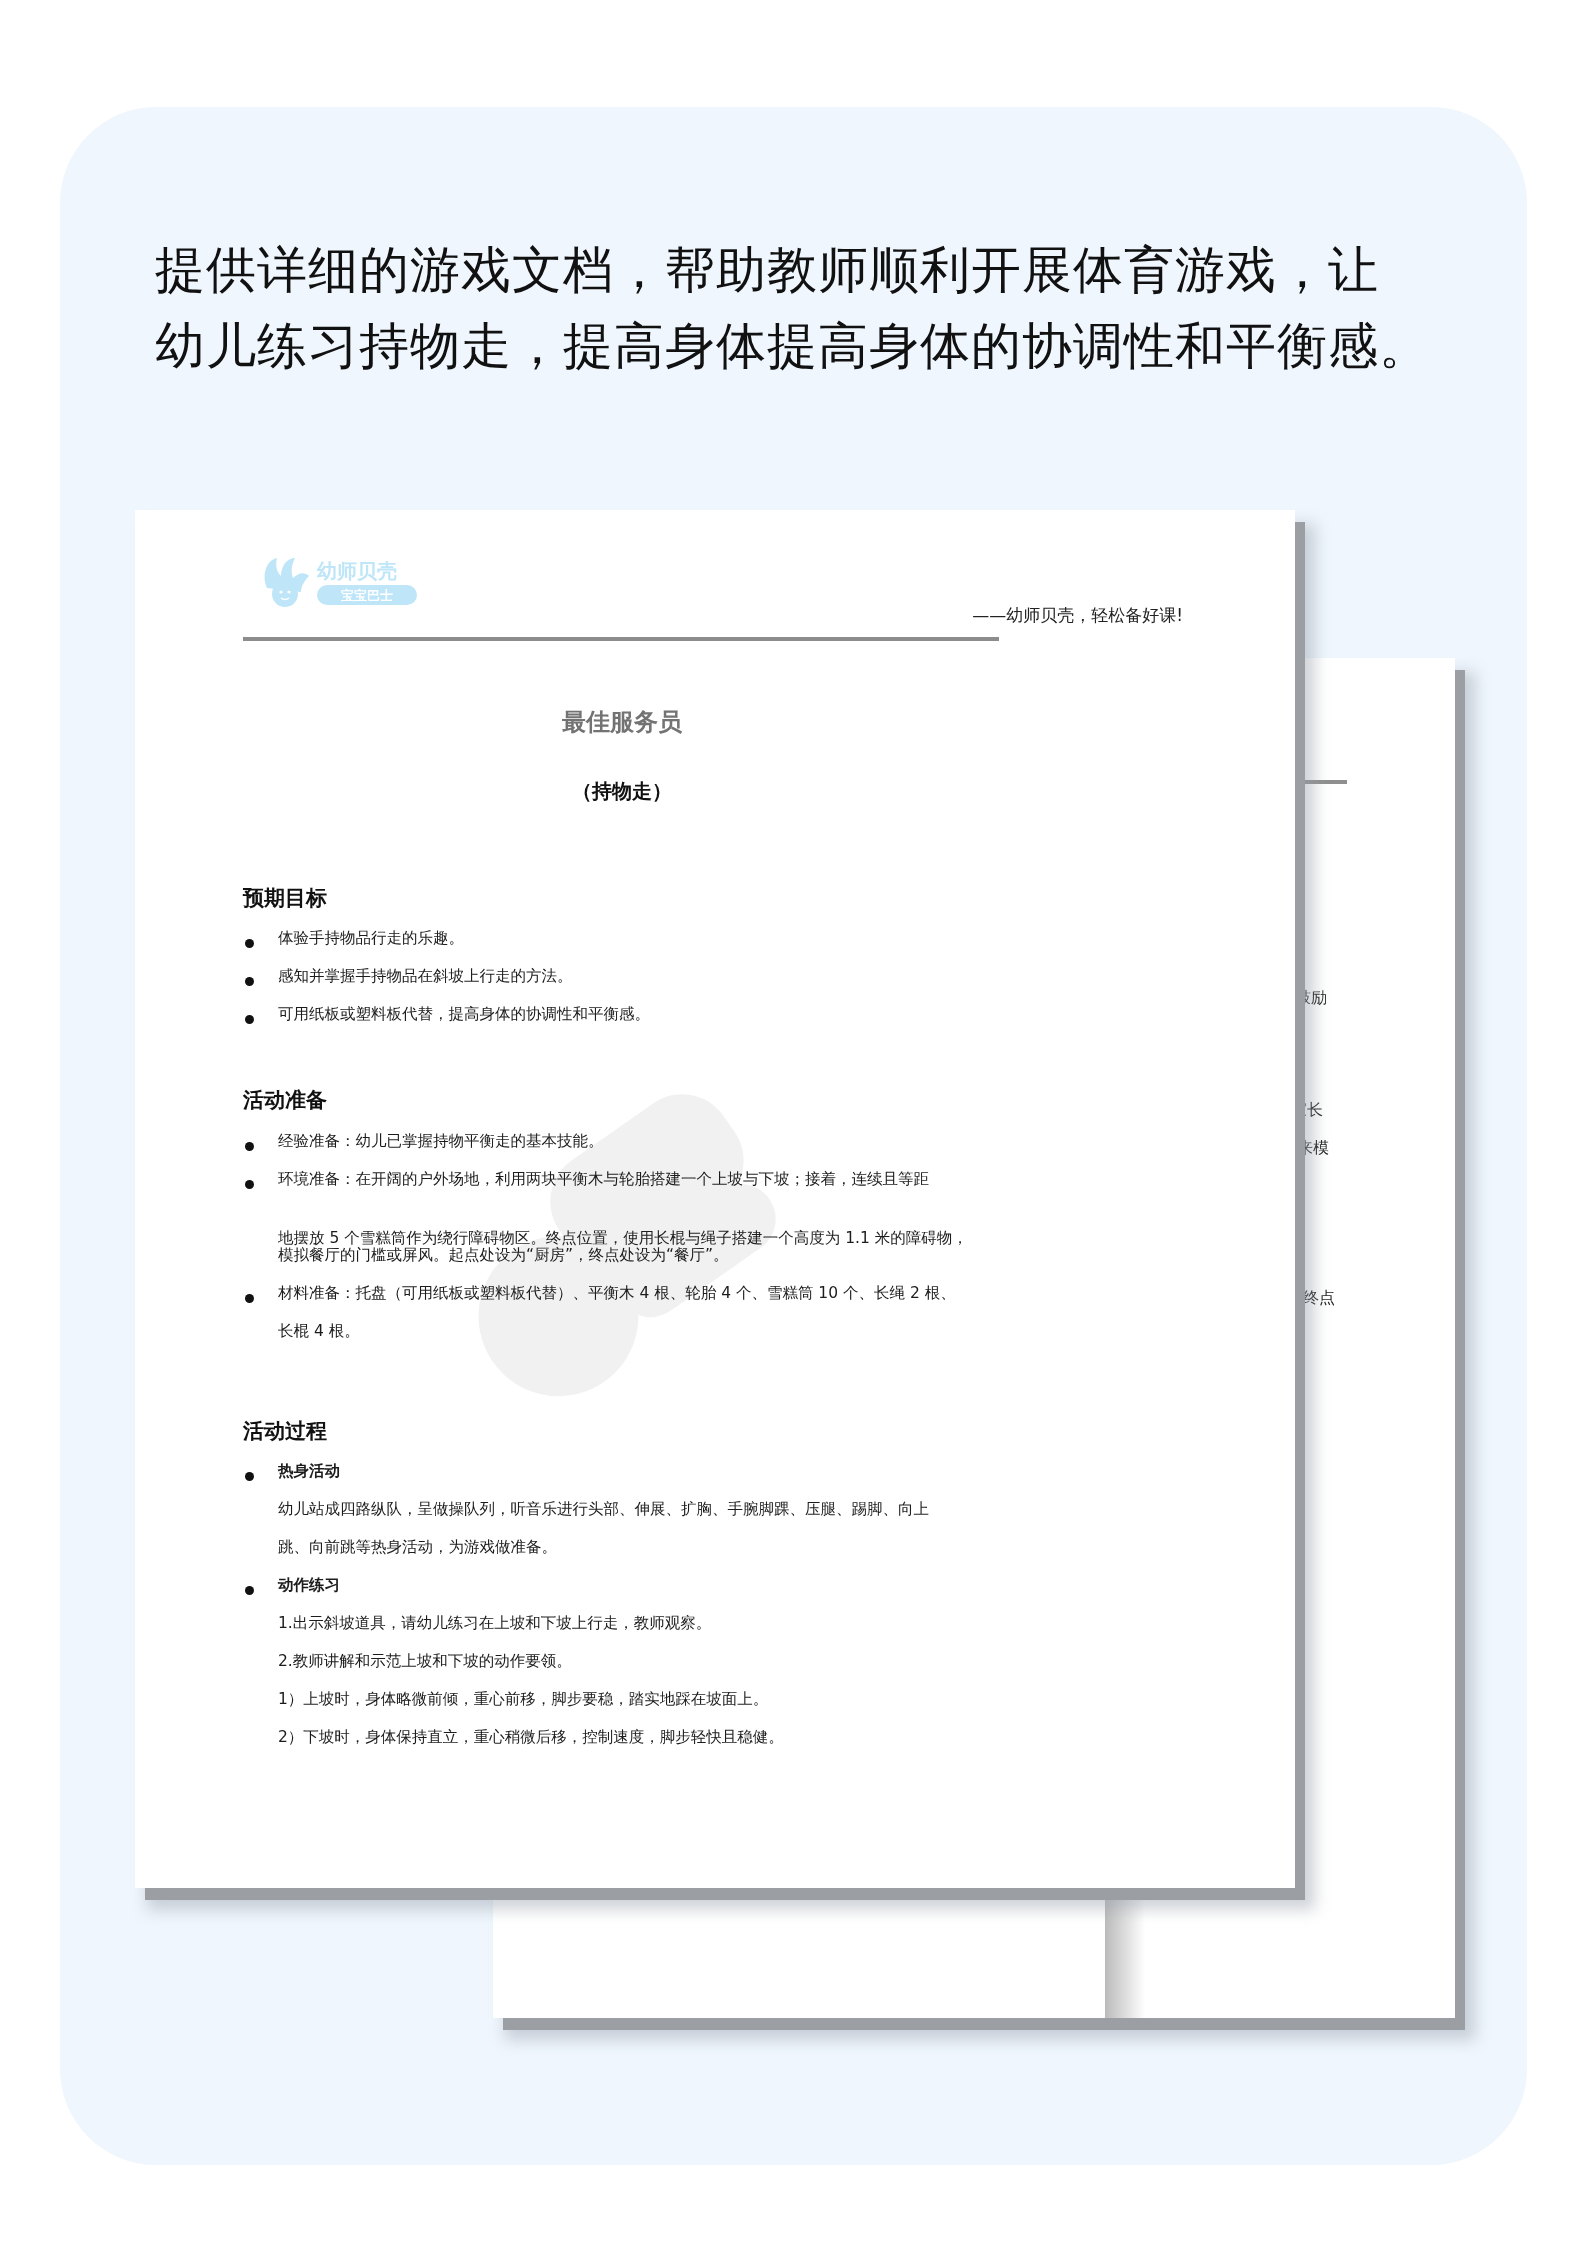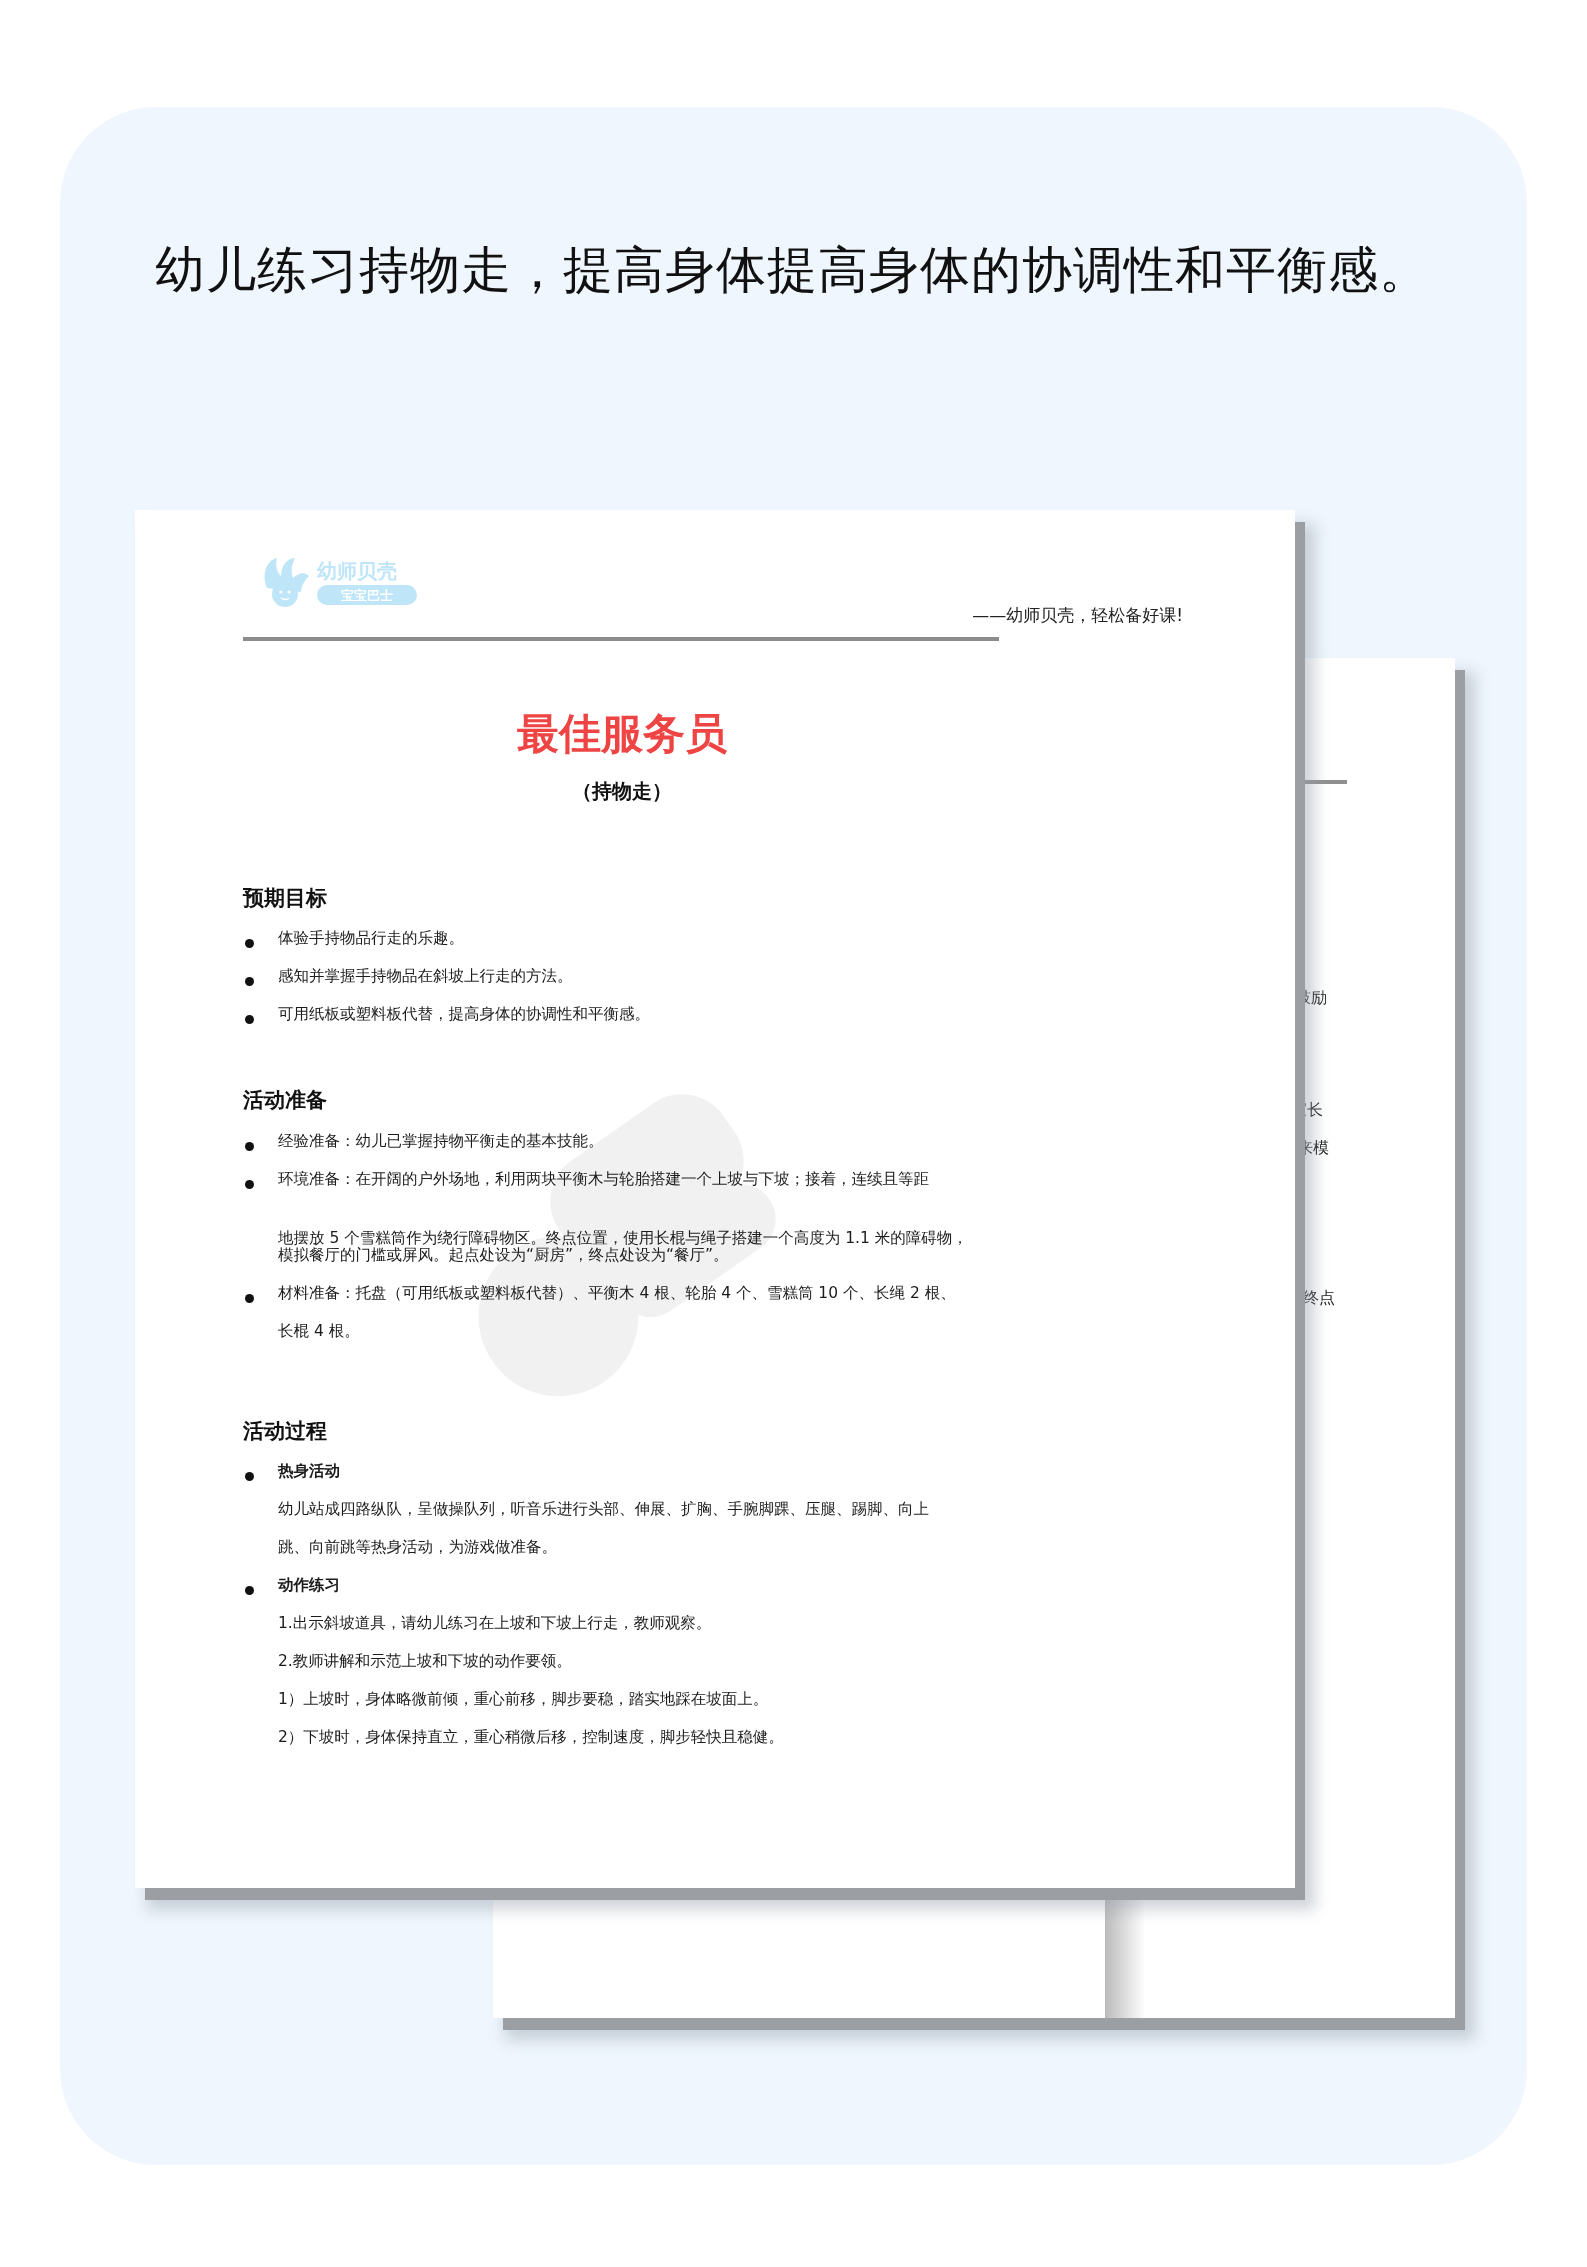--- a/index.html
+++ b/index.html
@@ -31,36 +31,37 @@
   .back .clip { position:absolute; left:612px; top:0; width:350px; height:1360px; overflow:hidden; }
   .back .fadeedge {
     position:absolute; left:612px; top:0; width:40px; height:1360px;
     background:linear-gradient(to right, rgba(150,150,150,0.65), rgba(255,255,255,0));
   }
 
   
   .front .logo { position:absolute; left:122px; top:42px; width:170px; height:58px; }
   .front .slogan { position:absolute; right:112px; top:94px; font-size:17px; color:#222; white-space:nowrap; }
   .front .rule { position:absolute; left:108px; width:756px; top:127px; height:4px; background:#8c8c8c; }
-  .front .title { position:absolute; left:0; width:974px; top:196px; text-align:center; font-size:42px; font-weight:bold; color:#ef4444; }
+  .front .title { position:absolute; left:0; width:974px; top:196px; text-align:center; font-size:24px; font-weight:bold; color:#737373; }
   .front .subtitle { position:absolute; left:0; width:974px; top:268px; text-align:center; font-size:20px; font-weight:bold; color:#111; }
   .sec-h { position:absolute; left:108px; font-size:21px; font-weight:bold; color:#111; white-space:nowrap; }
   .line { position:absolute; left:143px; font-size:15.5px; color:#1c1c1c; white-space:nowrap; }
   .bullet { position:absolute; left:110px; width:9px; height:9px; border-radius:50%; background:#111; }
   .watermark {
     position:absolute; left:300px; top:580px; width:360px; height:300px;
     opacity:0.05; transform:rotate(-35deg);
   }
 </style>
 </head>
 <body>
 
 <div class="card"></div>
 
 <div class="headline">
+  <div>提供详细的游戏文档，帮助教师顺利开展体育游戏，让</div>
   <div>幼儿练习持物走，提高身体提高身体的协调性和平衡感。</div>
 </div>
 
 <div class="page back">
   <div class="clip">
     <div class="frag" style="left:-40px; top:87px; font-size:17px;">——幼师贝壳，轻松备好课!</div>
     <div class="rule" style="left:-20px; width:262px;"></div>
     <div class="frag" style="left:-8px; top:167px;">，并讲解注意事项。</div>
     <div class="frag" style="left:-14px; top:292px;">在坡面上。</div>
     <div class="frag" style="left:-2px; top:330px;">前尝试，给予指导和支持。鼓励</div>

